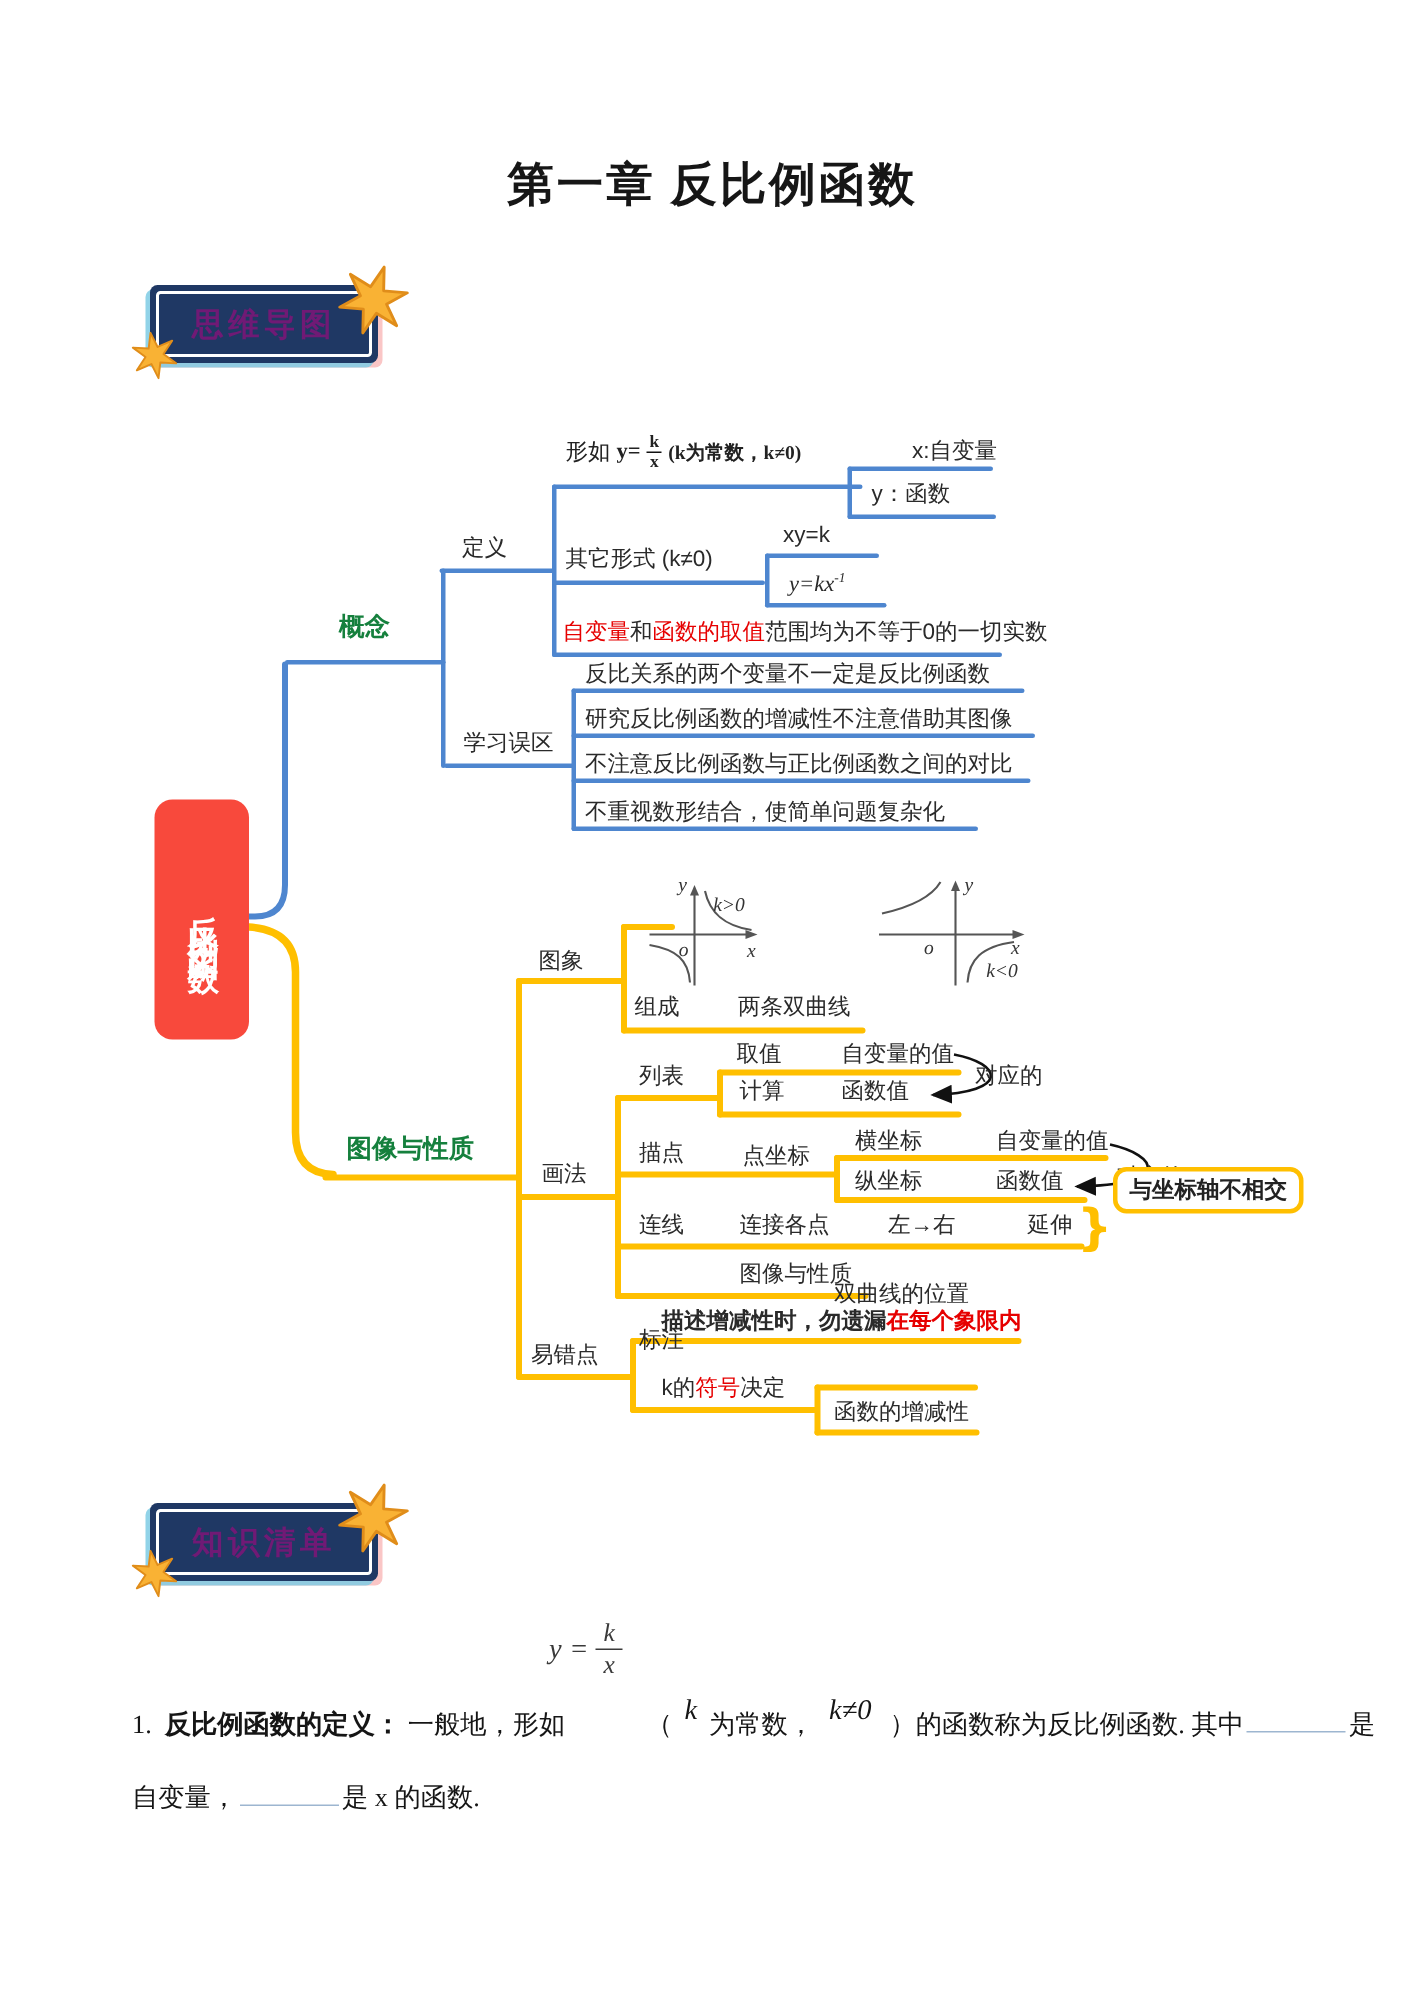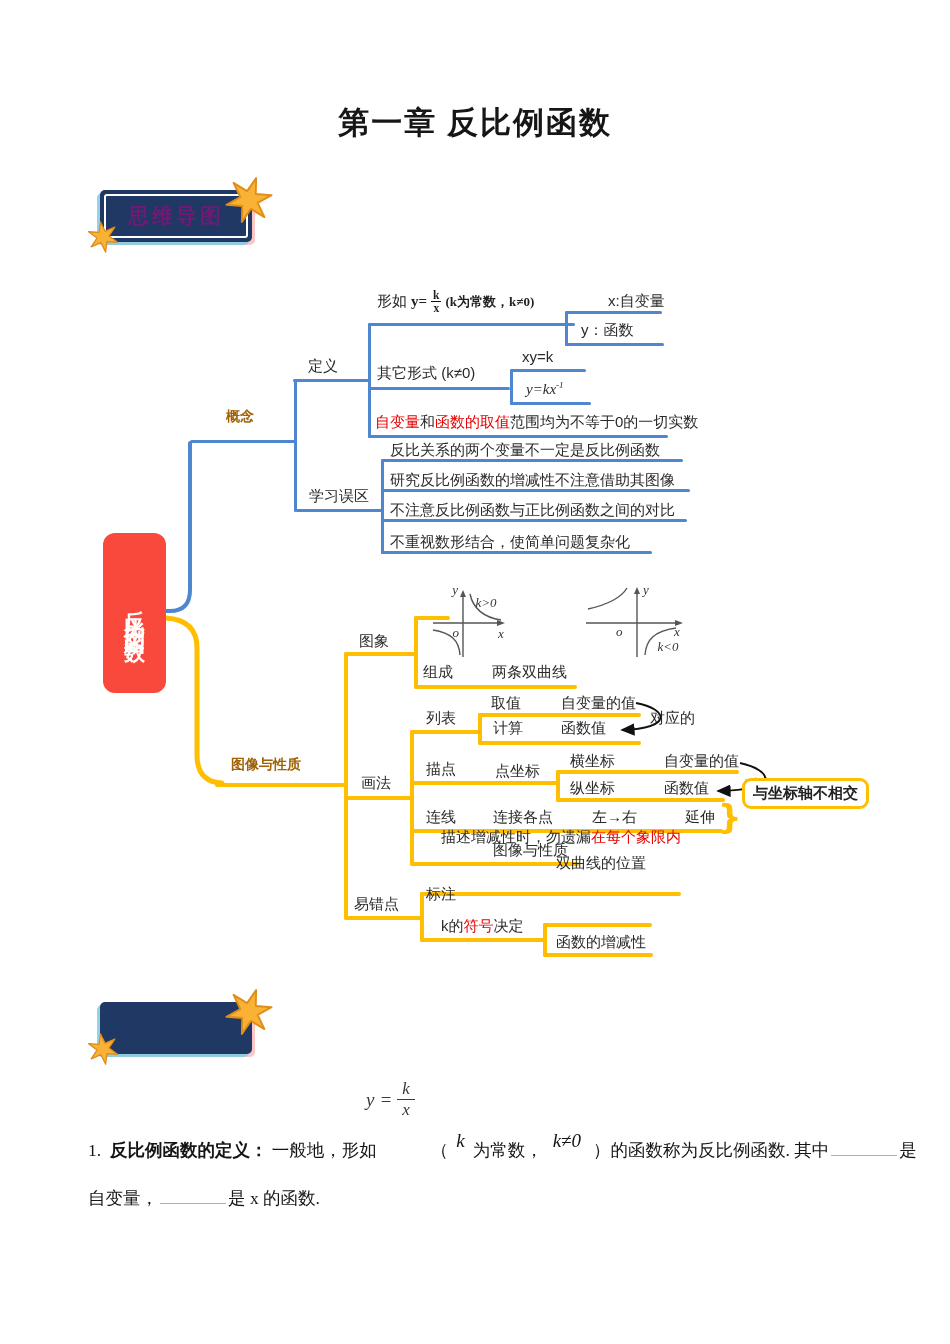--- a/index.html
+++ b/index.html
@@ -11,21 +11,21 @@
   
   .badge{position:absolute;width:152px;height:52px;}
   .badge-outer{position:absolute;inset:0;background:#1f3864;border-radius:5px;
                box-shadow:-3px 3px 0 rgba(126,203,228,.85),3px 3px 0 rgba(246,152,152,.55);}
   .badge-inner{position:absolute;inset:4px;border:2px solid #fff;border-radius:3px;
                display:flex;align-items:center;justify-content:center;}
   .badge-text{color:#701a75;font-weight:bold;font-size:21px;letter-spacing:3px;}
   .star{position:absolute;}
   
   .lbl{position:absolute;font-size:15px;color:#2a2a2a;white-space:nowrap;line-height:1.2;}
-  .b17{font-weight:bold;font-size:14px;color:#a16207;}
+  .b17{font-weight:bold;font-size:17px;color:#15803d;}
   .red{color:#e60000;}
   .bl{position:absolute;background:#4e86cf;border-radius:2px;}
   .yl{position:absolute;background:#ffbf00;border-radius:2px;}
   .mser{font-family:"Liberation Serif",serif;font-weight:bold;}
   .ital{font-family:"Liberation Serif",serif;font-style:italic;}
   .form-node{position:absolute;display:flex;align-items:center;gap:4px;font-size:15px;}
   .mfrac{display:inline-flex;flex-direction:column;align-items:center;line-height:1.05;
          font-family:"Liberation Serif",serif;font-weight:bold;font-size:11.5px;}
   .mfrac .num{border-bottom:1.5px solid #111;padding:0 2px;}
   .root{position:absolute;left:103px;top:533px;width:63px;height:160px;background:#f8493c;
@@ -215,31 +215,34 @@
   <div class="lbl" style="left:493px;top:808px;">连接各点</div>
   <div class="lbl" style="left:592px;top:808px;">左→右</div>
   <div class="lbl" style="left:685px;top:808px;">延伸</div>
   <div class="brace" style="left:718px;top:798px;">}</div>
   <div class="callout" style="left:742px;top:778px;font-weight:bold;">与坐标轴不相交</div>
 
   <div class="lbl" style="left:426px;top:841px;margin-top:44px;">标注</div>
   <div class="lbl" style="left:493px;top:841px;">图像与性质</div>
 
   <div class="lbl" style="left:354px;top:895px;">易错点</div>
-  <div class="lbl" style="left:441px;top:828px;">
+  <div class="lbl" style="left:441px;top:872px;font-weight:bold;">
     <span>描述增减性时，勿遗漏</span><span class="red">在每个象限内</span>
   </div>
   <div class="lbl" style="left:441px;top:917px;">
     <span>k的</span><span class="red">符号</span><span>决定</span>
   </div>
   <div class="lbl" style="left:556px;top:854px;">双曲线的位置</div>
   <div class="lbl" style="left:556px;top:933px;">函数的增减性</div>
 
   <div class="badge" style="left:100px;top:1002px;">
     <div class="badge-outer"></div>
+    <div class="badge-inner">
+      <span class="badge-text">知识清单</span>
+    </div>
   </div>
   <svg class="star" style="left:225px;top:988px;" width="48" height="48" viewBox="0 0 100 100">
     <polygon points="50,2 59.5,33.6 91.6,26 69,50 91.6,74 59.5,66.4 50,98 40.5,66.4 8.4,74 31,50 8.4,26 40.5,33.6" fill="#F9B234" stroke="#E08D1A" stroke-width="4" stroke-linejoin="round" transform="rotate(18 50 50)"></polygon>
   </svg>
   <svg class="star" style="left:87px;top:1033px;" width="32" height="32" viewBox="0 0 100 100">
     <polygon points="50,2 59.5,33.6 91.6,26 69,50 91.6,74 59.5,66.4 50,98 40.5,66.4 8.4,74 31,50 8.4,26 40.5,33.6" fill="#F9B234" stroke="#E08D1A" stroke-width="4" stroke-linejoin="round" transform="rotate(-10 50 50)"></polygon>
   </svg>
 
   <div class="kformula">
     <span>y</span>

